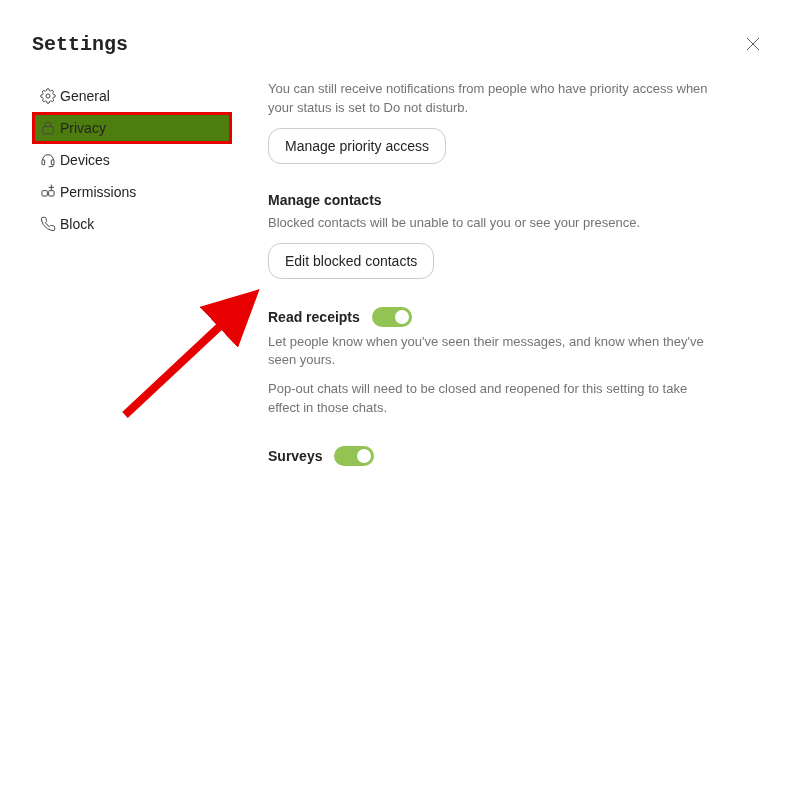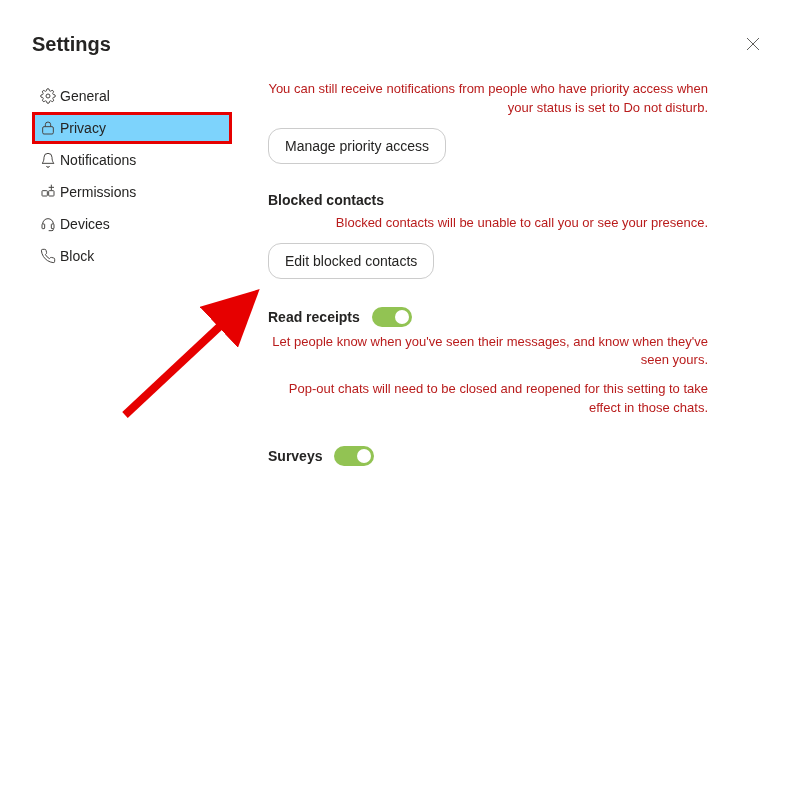--- a/index.html
+++ b/index.html
@@ -21,20 +21,21 @@
     }
     .header {
       display: flex;
       justify-content: space-between;
       align-items: center;
       margin-bottom: 24px;
     }
     .title {
       font-size: 20px;
       font-weight: 600;
+      font-family: Liberation Mono, monospace;
     }
     .close-btn {
       cursor: pointer;
       width: 24px;
       height: 24px;
       display: flex;
       align-items: center;
       justify-content: center;
       color: #605e5c;
     }
@@ -49,21 +50,21 @@
       display: flex;
       align-items: center;
       gap: 4px;
       padding: 6px 8px;
       height: 32px;
       cursor: pointer;
       font-size: 14px;
       color: #252423;
     }
     .sidebar-item.selected {
-      background: #7dd3fc;
+      background: #4d7c0f;
       border: 3px solid #e60000;
       padding: 3px 5px;
     }
     .sidebar-icon {
       width: 16px;
       height: 16px;
       display: flex;
       align-items: center;
       justify-content: center;
       color: #484644;
@@ -79,24 +80,23 @@
     .section-title {
       font-size: 14px;
       font-weight: 700;
       margin-bottom: 6px;
       display: flex;
       align-items: center;
       gap: 12px;
     }
     .section-desc {
       font-size: 13px;
-      color: #b91c1c;
+      color: #737373;
       line-height: 1.45;
       margin-bottom: 10px;
-      text-align: right;
     }
     .btn {
       background: #ffffff;
       border: 1px solid #ccc;
       border-radius: 13px;
       padding: 9px 16px;
       font-size: 14px;
       font-weight: 400;
       color: #252423;
       cursor: pointer;
@@ -189,72 +189,63 @@
       <div class="sidebar-item selected">
         <span class="sidebar-icon">
           <svg width="16" height="16" viewBox="0 0 24 24" fill="none" stroke="currentColor" stroke-width="1.5">
             <rect x="4" y="10" width="16" height="11" rx="2"></rect>
             <path d="M8 10V7a4 4 0 0 1 8 0v3"></path>
           </svg>
         </span>
         <span>Privacy</span>
       </div>
 
-      <div class="sidebar-item">
-        <span class="sidebar-icon">
-          <svg width="16" height="16" viewBox="0 0 24 24" fill="none" stroke="currentColor" stroke-width="1.5">
-            <path d="M6 8a6 6 0 0 1 12 0c0 7 3 9 3 9H3s3-2 3-9"></path>
-            <path d="M10 21a2 2 0 0 0 4 0"></path>
-          </svg>
-        </span>
-        <span>Notifications</span>
-      </div>
-
-      <div class="sidebar-item">
-        <span class="sidebar-icon">
-          <svg width="16" height="16" viewBox="0 0 24 24" fill="none" stroke="currentColor" stroke-width="1.5">
-            <rect x="3" y="10" width="8" height="8" rx="1"></rect>
-            <rect x="13" y="10" width="8" height="8" rx="1"></rect>
-            <path d="M13 5h8M17 1v8"></path>
-          </svg>
-        </span>
-        <span>Permissions</span>
-      </div>
 
       <div class="sidebar-item">
         <span class="sidebar-icon">
           <svg width="16" height="16" viewBox="0 0 24 24" fill="none" stroke="currentColor" stroke-width="1.5">
             <path d="M4 12a8 8 0 0 1 16 0"></path>
             <rect x="3" y="12" width="4" height="7" rx="1"></rect>
             <rect x="17" y="12" width="4" height="7" rx="1"></rect>
             <path d="M20 19v1a2 2 0 0 1-2 2h-5"></path>
           </svg>
         </span>
         <span>Devices</span>
       </div>
 
       <div class="sidebar-item">
         <span class="sidebar-icon">
           <svg width="16" height="16" viewBox="0 0 24 24" fill="none" stroke="currentColor" stroke-width="1.5">
+            <rect x="3" y="10" width="8" height="8" rx="1"></rect>
+            <rect x="13" y="10" width="8" height="8" rx="1"></rect>
+            <path d="M13 5h8M17 1v8"></path>
+          </svg>
+        </span>
+        <span>Permissions</span>
+      </div>
+
+      <div class="sidebar-item">
+        <span class="sidebar-icon">
+          <svg width="16" height="16" viewBox="0 0 24 24" fill="none" stroke="currentColor" stroke-width="1.5">
             <path d="M22 16.92v3a2 2 0 0 1-2.18 2 19.79 19.79 0 0 1-8.63-3.07 19.5 19.5 0 0 1-6-6A19.79 19.79 0 0 1 2.12 4.18 2 2 0 0 1 4.11 2h3a2 2 0 0 1 2 1.72c.13.96.36 1.9.7 2.81a2 2 0 0 1-.45 2.11L8.09 9.91a16 16 0 0 0 6 6l1.27-1.27a2 2 0 0 1 2.11-.45c.91.34 1.85.57 2.81.7A2 2 0 0 1 22 16.92z"></path>
           </svg>
         </span>
         <span>Block</span>
       </div>
     </div>
 
     <div class="main">
 
       <div class="section">
         <div class="section-desc">You can still receive notifications from people who have priority access when your status is set to Do not disturb.</div>
         <button class="btn">Manage priority access</button>
       </div>
 
       <div class="section">
-        <div class="section-title">Blocked contacts</div>
+        <div class="section-title">Manage contacts</div>
         <div class="section-desc">Blocked contacts will be unable to call you or see your presence.</div>
         <button class="btn">Edit blocked contacts</button>
       </div>
 
       <div class="section">
         <div class="section-title">
           <span>Read receipts</span>
           <span class="toggle on">
               <span class="knob"></span>
             </span>

